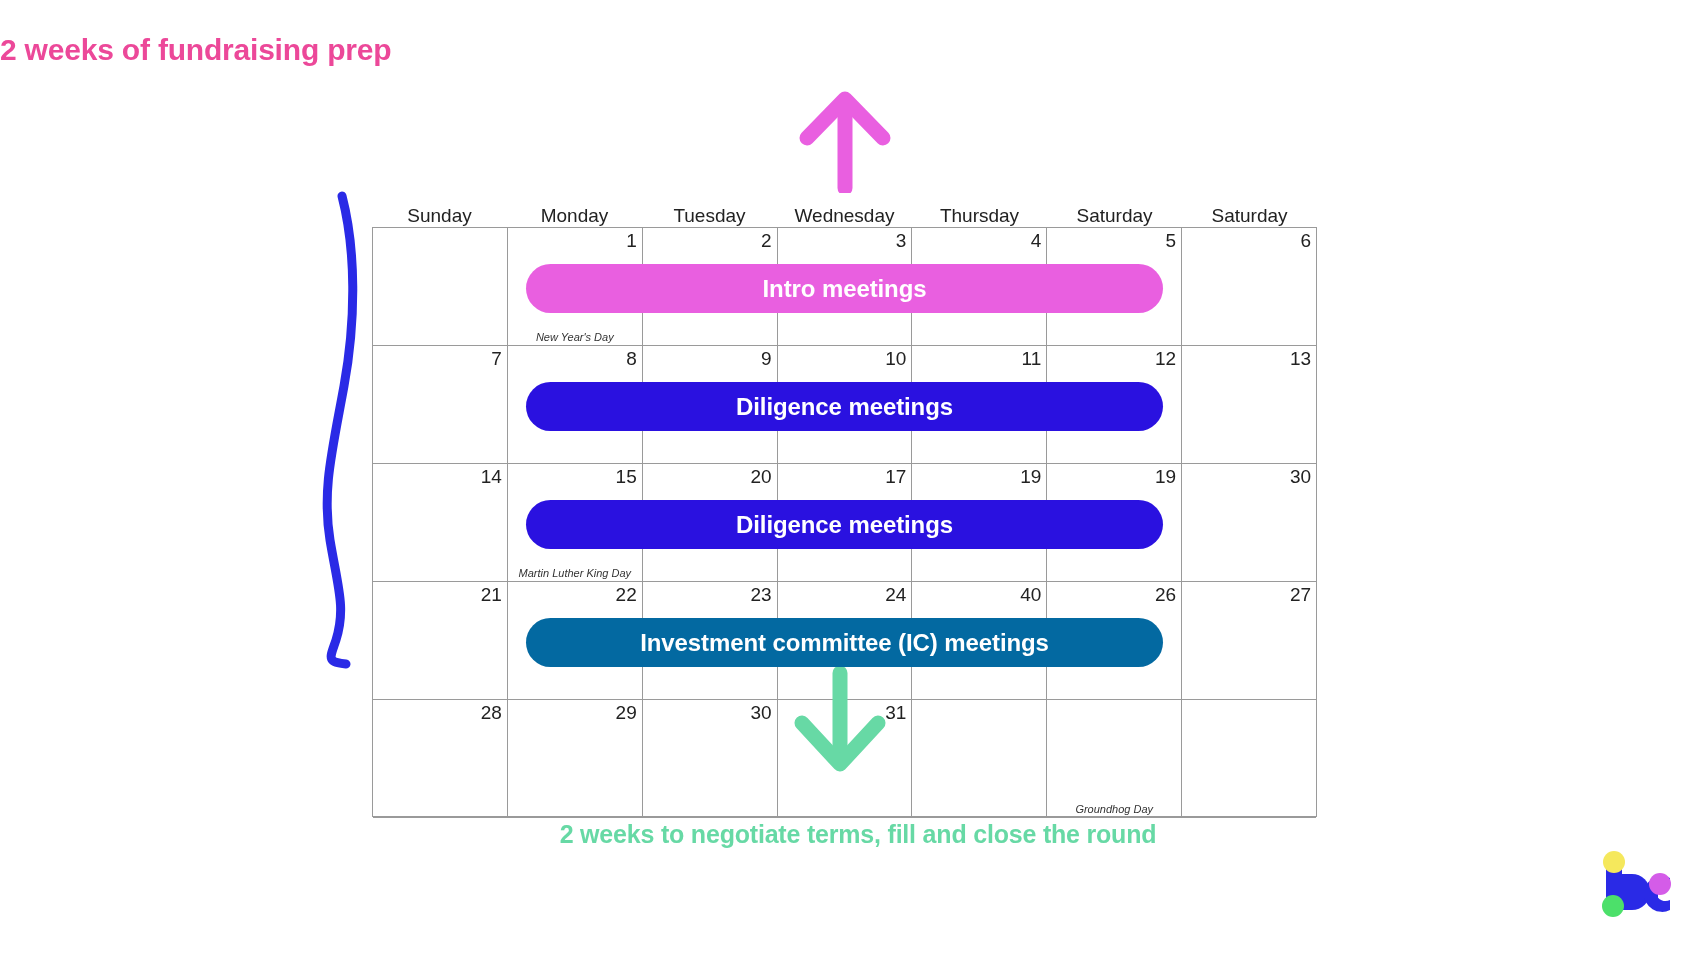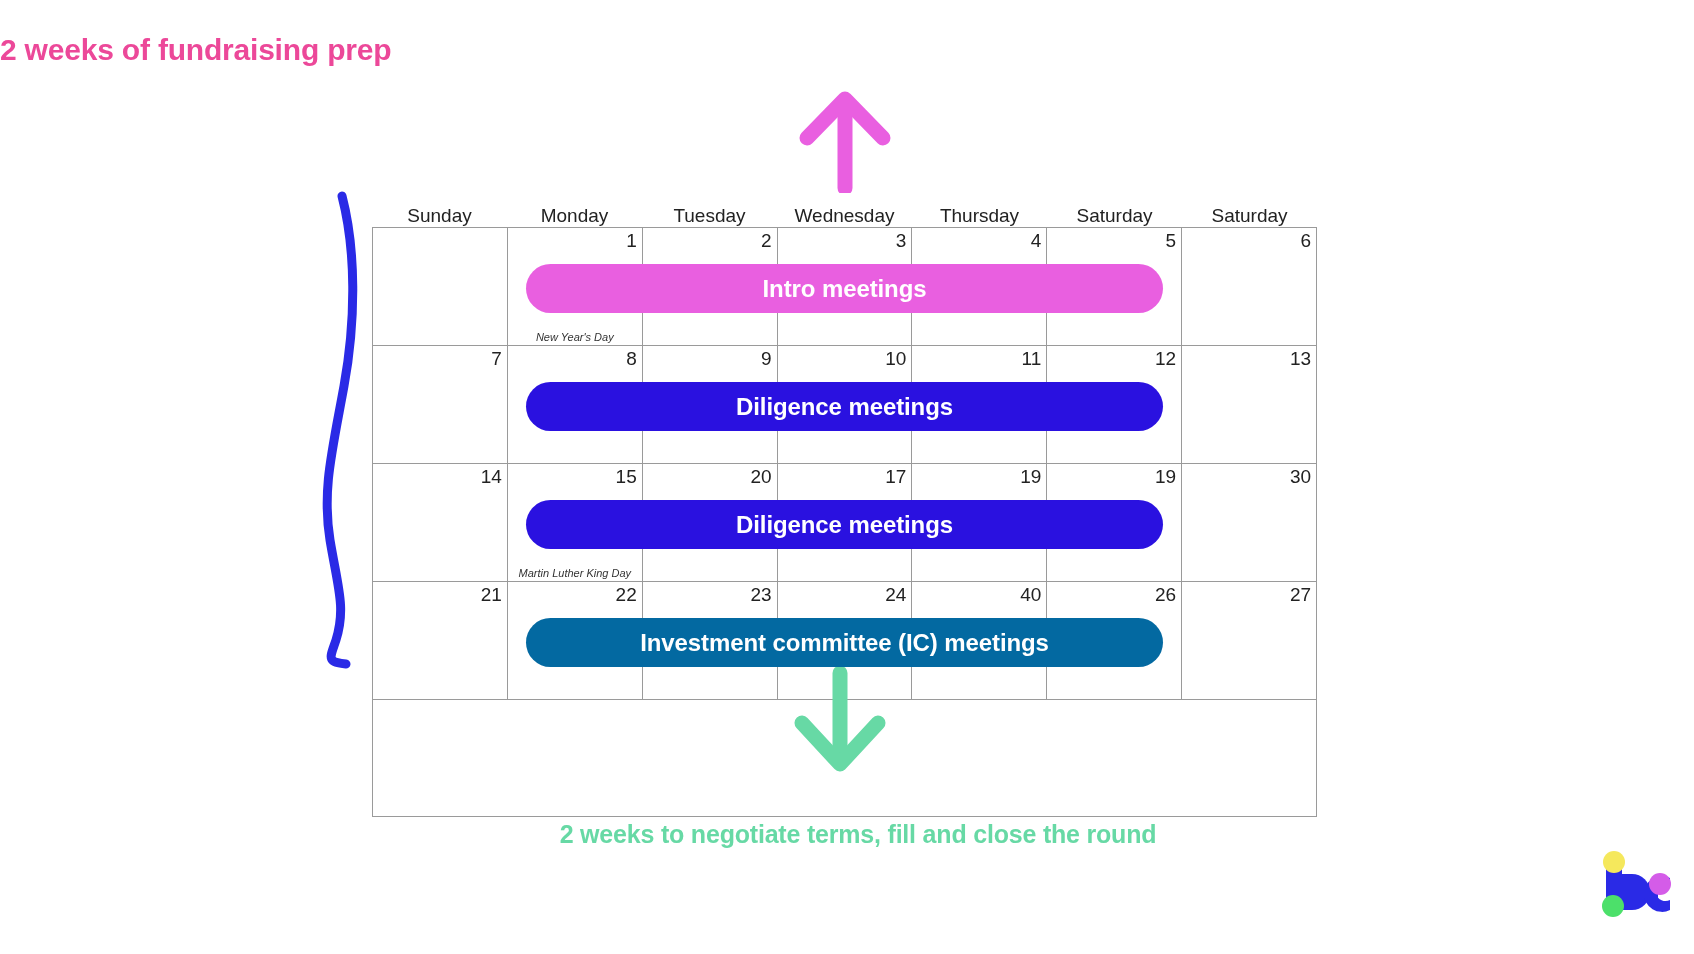--- a/index.html
+++ b/index.html
@@ -288,20 +288,44 @@
         <div class="day-cell">
           <div class="day-number">40</div>
         </div>
         <div class="day-cell">
           <div class="day-number">26</div>
         </div>
         <div class="day-cell">
           <div class="day-number">27</div>
         </div>
       </div>
+      <div class="week-row">
+        <div class="day-cell">
+          <div class="day-number">28</div>
+        </div>
+        <div class="day-cell">
+          <div class="day-number">29</div>
+        </div>
+        <div class="day-cell">
+          <div class="day-number">30</div>
+        </div>
+        <div class="day-cell">
+          <div class="day-number">31</div>
+        </div>
+        <div class="day-cell">
+          <div class="day-number"></div>
+        </div>
+        <div class="day-cell">
+          <div class="day-number"></div>
+          <div class="holiday">Groundhog Day</div>
+        </div>
+        <div class="day-cell">
+          <div class="day-number"></div>
+        </div>
+      </div>
       <div class="pill" style="background: rgb(233, 95, 224); left: 153px; width: 637px; top: 36px;">Intro meetings</div>
       <div class="pill" style="background: rgb(42, 17, 224); left: 153px; width: 637px; top: 154px;">Diligence meetings</div>
       <div class="pill" style="background: rgb(42, 17, 224); left: 153px; width: 637px; top: 272px;">Diligence meetings</div>
       <div class="pill" style="background: #0369a1; left: 153px; width: 637px; top: 390px;">Investment committee (IC) meetings</div>
     </div>
 </div>
 
 <div id="arrow-down">
   <svg width="100" height="110" viewBox="0 0 100 110" xmlns="http://www.w3.org/2000/svg">
     <g stroke="#67d9a5" stroke-width="15" stroke-linecap="round" stroke-linejoin="round" fill="none">

